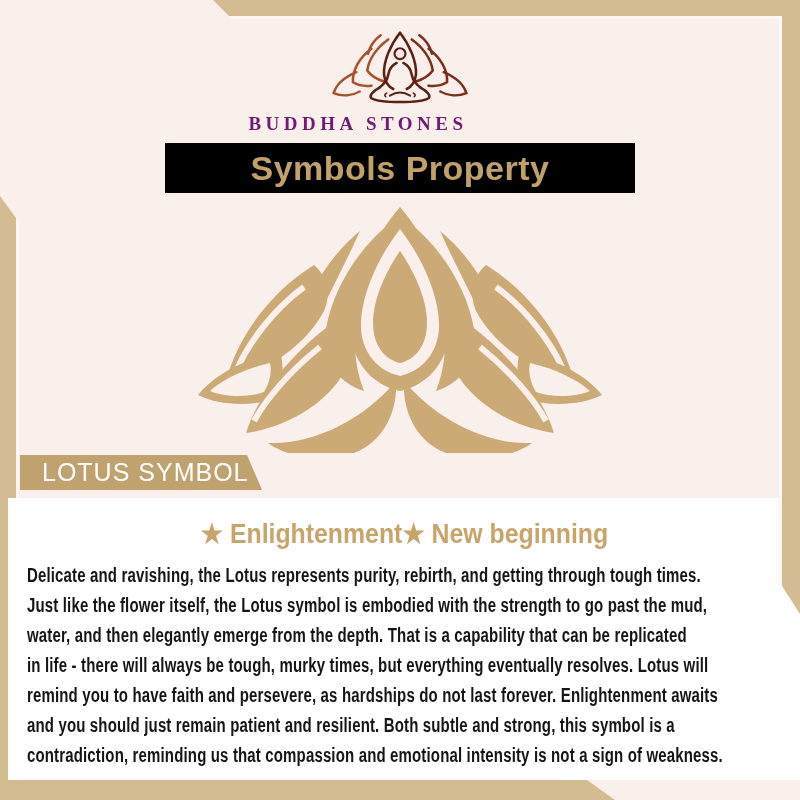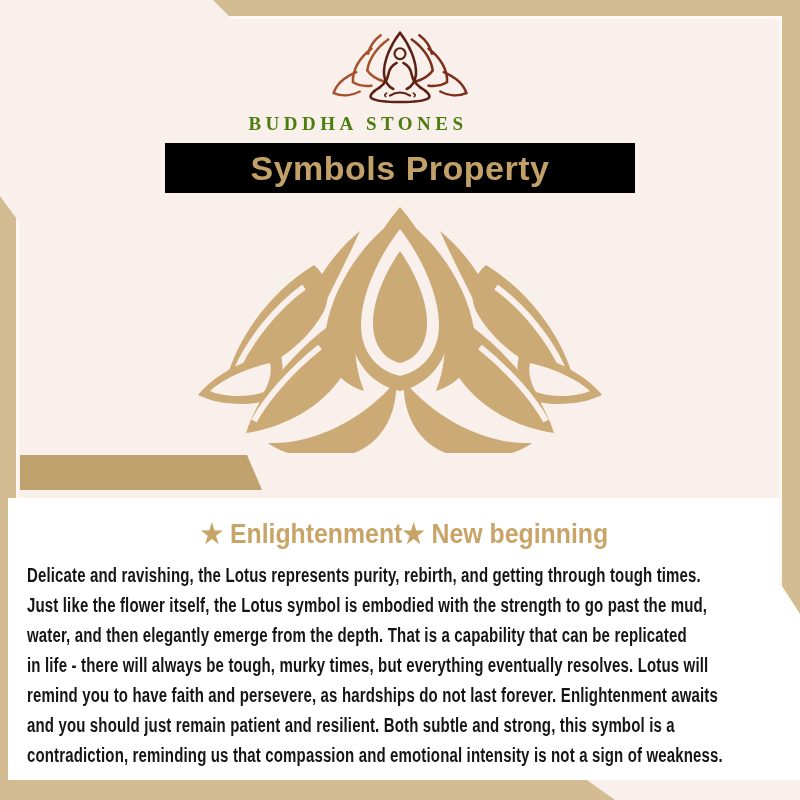--- a/index.html
+++ b/index.html
@@ -10,21 +10,21 @@
     overflow:hidden;
     font-family:"Liberation Sans", sans-serif;
   }
   .deco-svg{position:absolute;left:0;top:0;z-index:3;pointer-events:none;}
   .logo-wrap{position:absolute;left:312px;top:26px;width:176px;height:84px;z-index:2;}
   .brand-name{
     position:absolute;left:0;top:113px;width:716px;
     text-align:center;
     font-family:"Liberation Serif", serif;
     font-size:19px;font-weight:600;letter-spacing:4.5px;
-    color:#4d7c0f;z-index:2;
+    color:#701a75;z-index:2;
   }
   .title-bar{
     position:absolute;left:165px;top:143px;width:470px;height:50px;
     background:#000000;z-index:2;
     display:flex;align-items:center;justify-content:center;
   }
   .title-text{
     font-size:34px;font-weight:bold;color:#c2a168;
     letter-spacing:0.5px;
   }
@@ -145,14 +145,15 @@
 
     <path d="M213,0 L800,0 L800,614 L782,586 L782,16 L229,16 Z" fill="#d3bc92"></path>
     <path d="M230,17.5 L780.5,17.5 L780.5,586" stroke="#fdf8f3" stroke-width="3" fill="none"></path>
 
     <path d="M0,196 L16,218 L16,498 L8,498 L8,780 L587,780 L615,800 L0,800 Z" fill="#d3bc92"></path>
     <path d="M17.5,220 L17.5,497" stroke="#fdf8f3" stroke-width="3" fill="none"></path>
 
     <path d="M20,455 L247,455 L262,490 L20,490 Z" fill="#bfa26d"></path>
   </svg>
 
+  <div class="banner-label">LOTUS SYMBOL</div>
 
 </div>
 
 </body></html>

